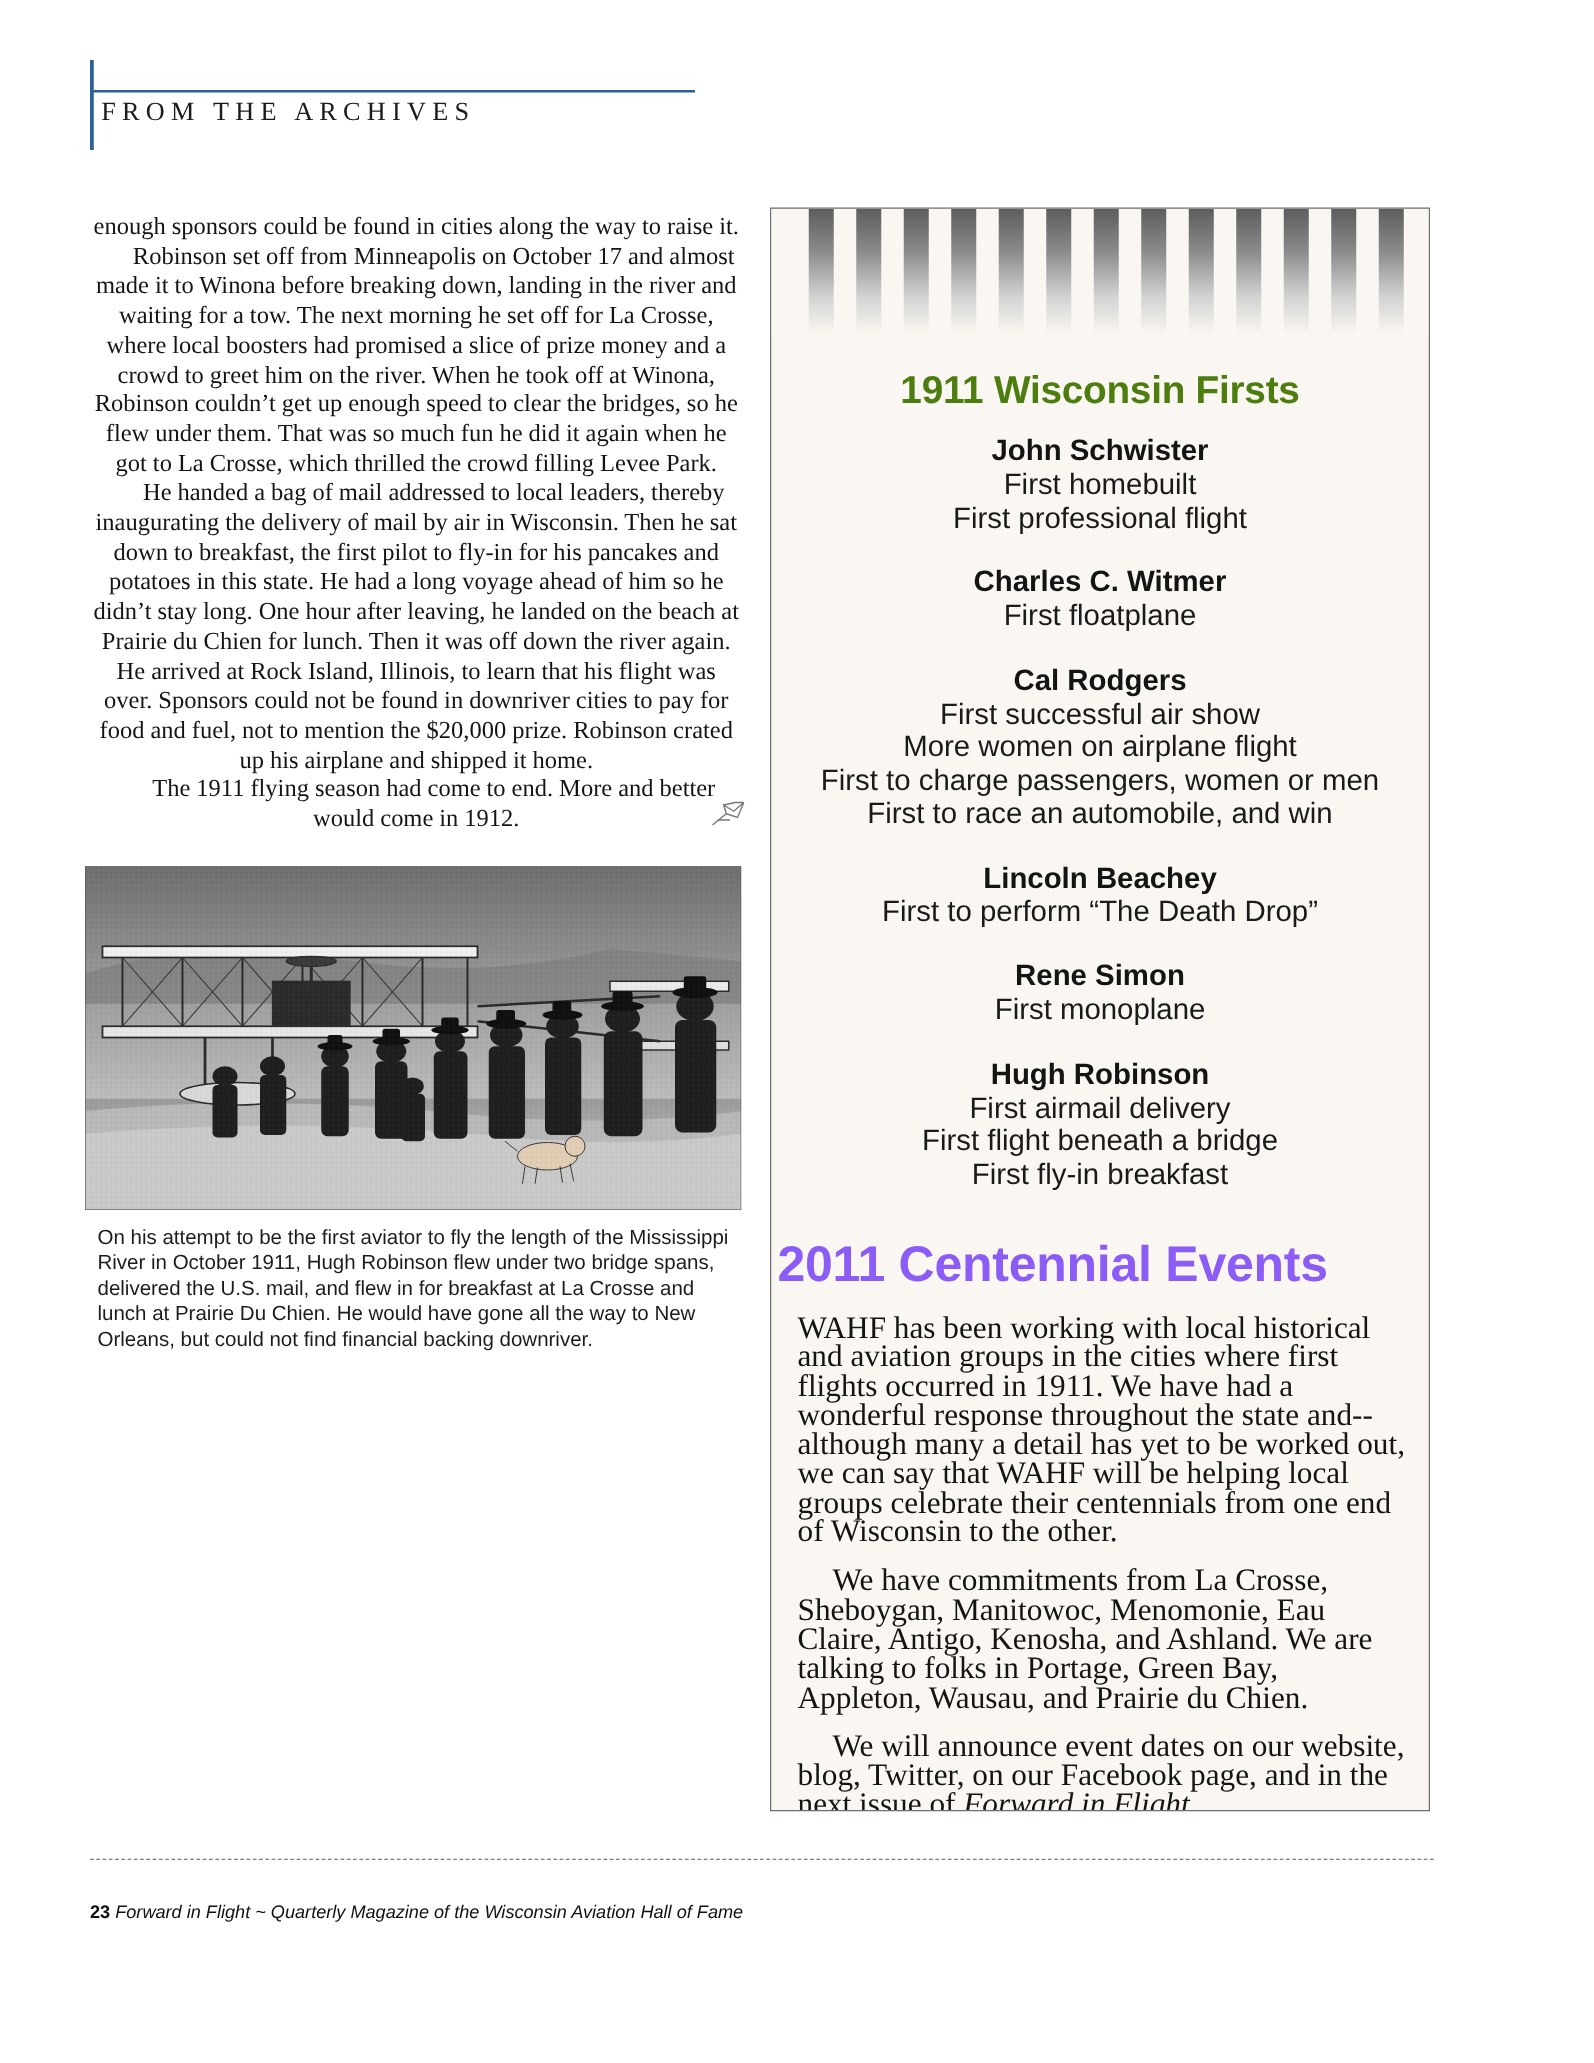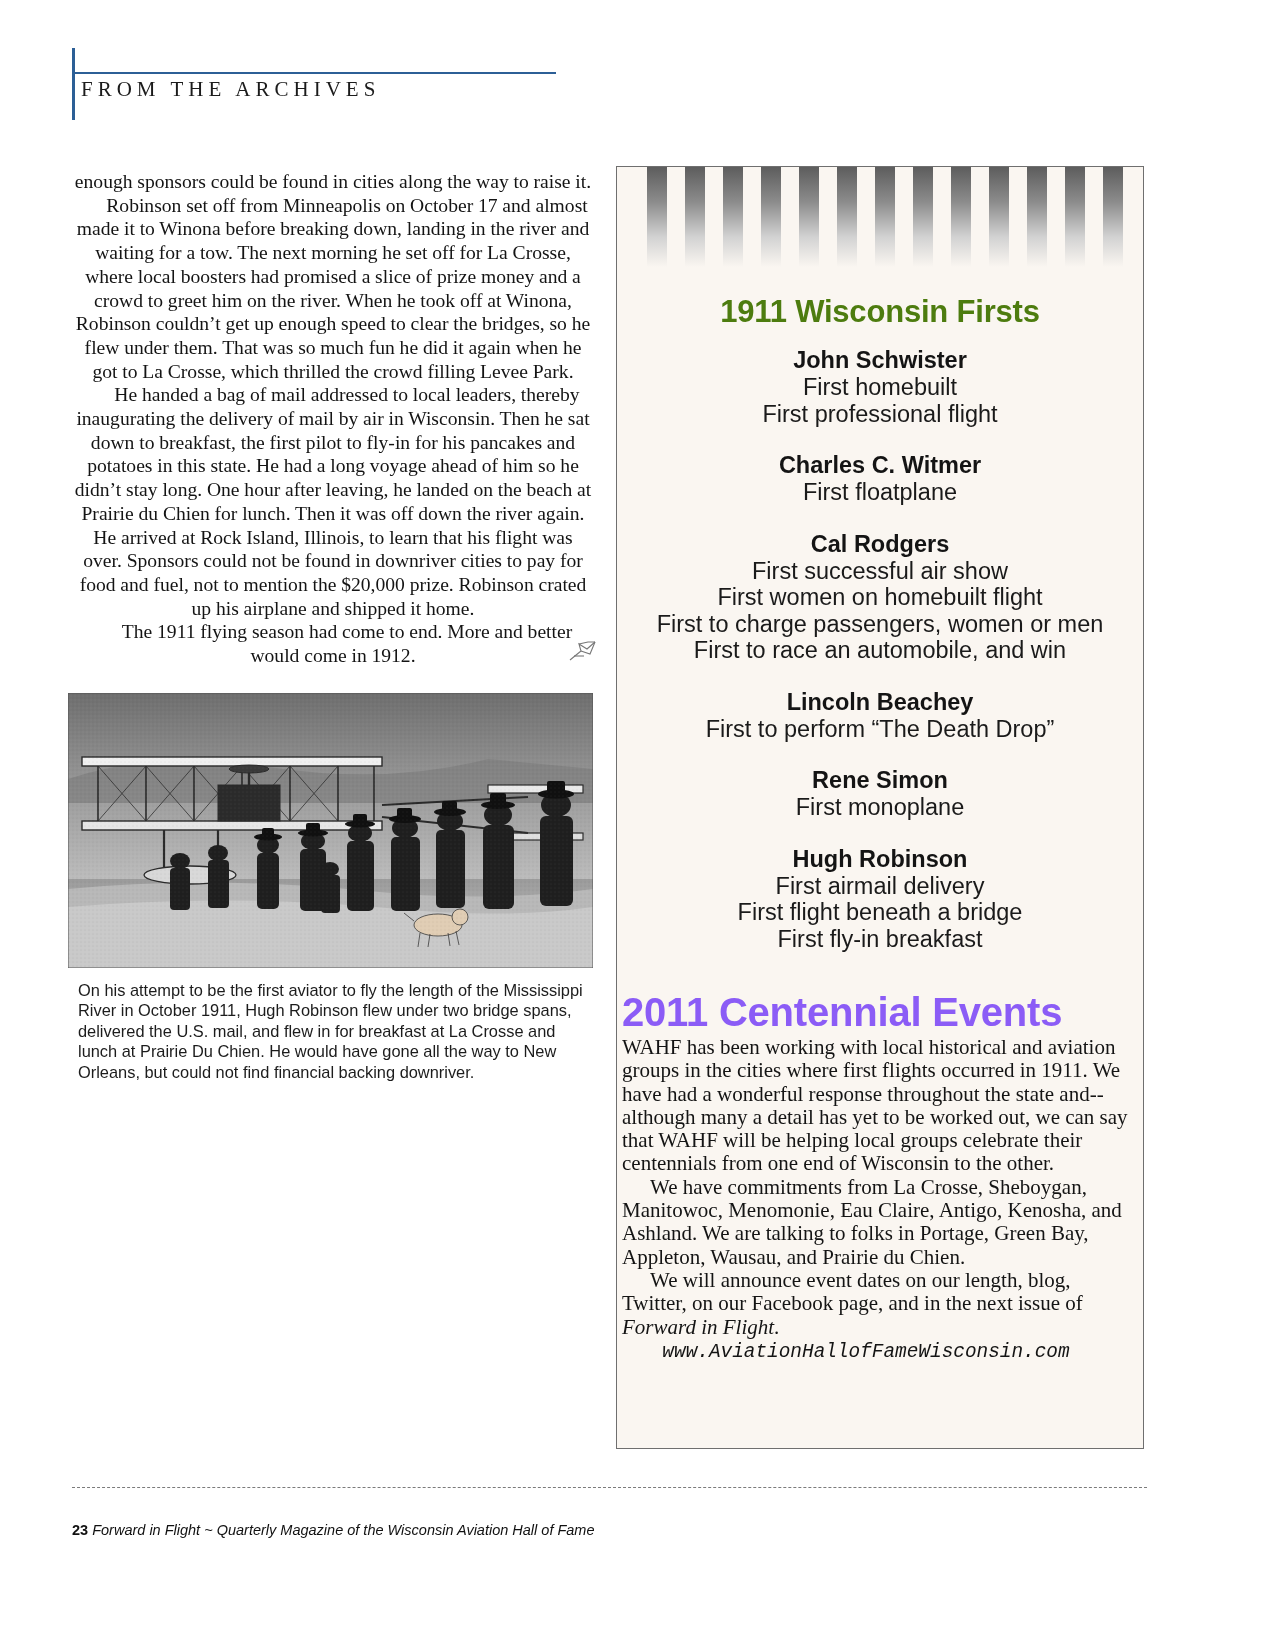--- a/index.html
+++ b/index.html
@@ -99,21 +99,21 @@
   }
 
   #centennial { position:absolute; left:5px; top:823px; width:518px; }
   #centennial-title {
     font-family:"Liberation Sans", sans-serif;
     font-weight:bold; font-size:40px; color:#8b5cf6;
     margin:0 0 1px 0; letter-spacing:-0.2px;
   }
   .side-par {
     font-family:"Liberation Serif", serif;
-    font-size:21px; line-height:23.3px; margin:0; color:#141414;
+    font-size:25px; line-height:23.3px; margin:16px; color:#141414;
   }
   .side-par.indent { text-indent:28px; }
   .side-par .ital { font-style:italic; }
   #website-line {
     font-family:Liberation Mono, monospace;
     font-style:italic; font-size:19.4px; line-height:23.3px;
     text-align:center; color:#141414; margin-top:2px;
     padding-right:30px;
   }
 
@@ -317,21 +317,21 @@
       <div class="aviator-first">First homebuilt</div>
       <div class="aviator-first">First professional flight</div>
     </div>
     <div class="aviator-block">
       <div class="aviator-name">Charles C. Witmer</div>
       <div class="aviator-first">First floatplane</div>
     </div>
     <div class="aviator-block">
       <div class="aviator-name">Cal Rodgers</div>
       <div class="aviator-first">First successful air show</div>
-      <div class="aviator-first">First women on homebuilt flight</div>
+      <div class="aviator-first">More women on airplane flight</div>
       <div class="aviator-first">First to charge passengers, women or men</div>
       <div class="aviator-first">First to race an automobile, and win</div>
     </div>
     <div class="aviator-block">
       <div class="aviator-name">Lincoln Beachey</div>
       <div class="aviator-first">First to perform “The Death Drop”</div>
     </div>
     <div class="aviator-block">
       <div class="aviator-name">Rene Simon</div>
       <div class="aviator-first">First monoplane</div>
@@ -341,21 +341,21 @@
       <div class="aviator-first">First airmail delivery</div>
       <div class="aviator-first">First flight beneath a bridge</div>
       <div class="aviator-first">First fly-in breakfast</div>
     </div>
   </div>
 
   <div id="centennial">
     <h2 id="centennial-title">2011 Centennial Events</h2>
     <p class="side-par">WAHF has been working with local historical and aviation groups in the cities where first flights occurred in 1911. We have had a wonderful response throughout the state and--although many a detail has yet to be worked out, we can say that WAHF will be helping local groups celebrate their centennials from one end of Wisconsin to the other.</p>
     <p class="side-par indent">We have commitments from La Crosse, Sheboygan, Manitowoc, Menomonie, Eau Claire, Antigo, Kenosha, and Ashland. We are talking to folks in Portage, Green Bay, Appleton, Wausau, and Prairie du Chien.</p>
-    <p class="side-par indent"><span>We will announce event dates on our length, blog, Twitter, on our Facebook page, and in the next issue of </span><span class="ital">Forward in Flight</span><span>.</span></p>
+    <p class="side-par indent"><span>We will announce event dates on our website, blog, Twitter, on our Facebook page, and in the next issue of </span><span class="ital">Forward in Flight</span><span>.</span></p>
     <div id="website-line">www.AviationHallofFameWisconsin.com</div>
   </div>
 
 </aside>
 
 <div id="footer-rule"></div>
 <div id="footer-text">
   <span id="footer-page">23 </span>
   <span>Forward in Flight ~ Quarterly Magazine of the Wisconsin Aviation Hall of Fame</span>
 </div>

